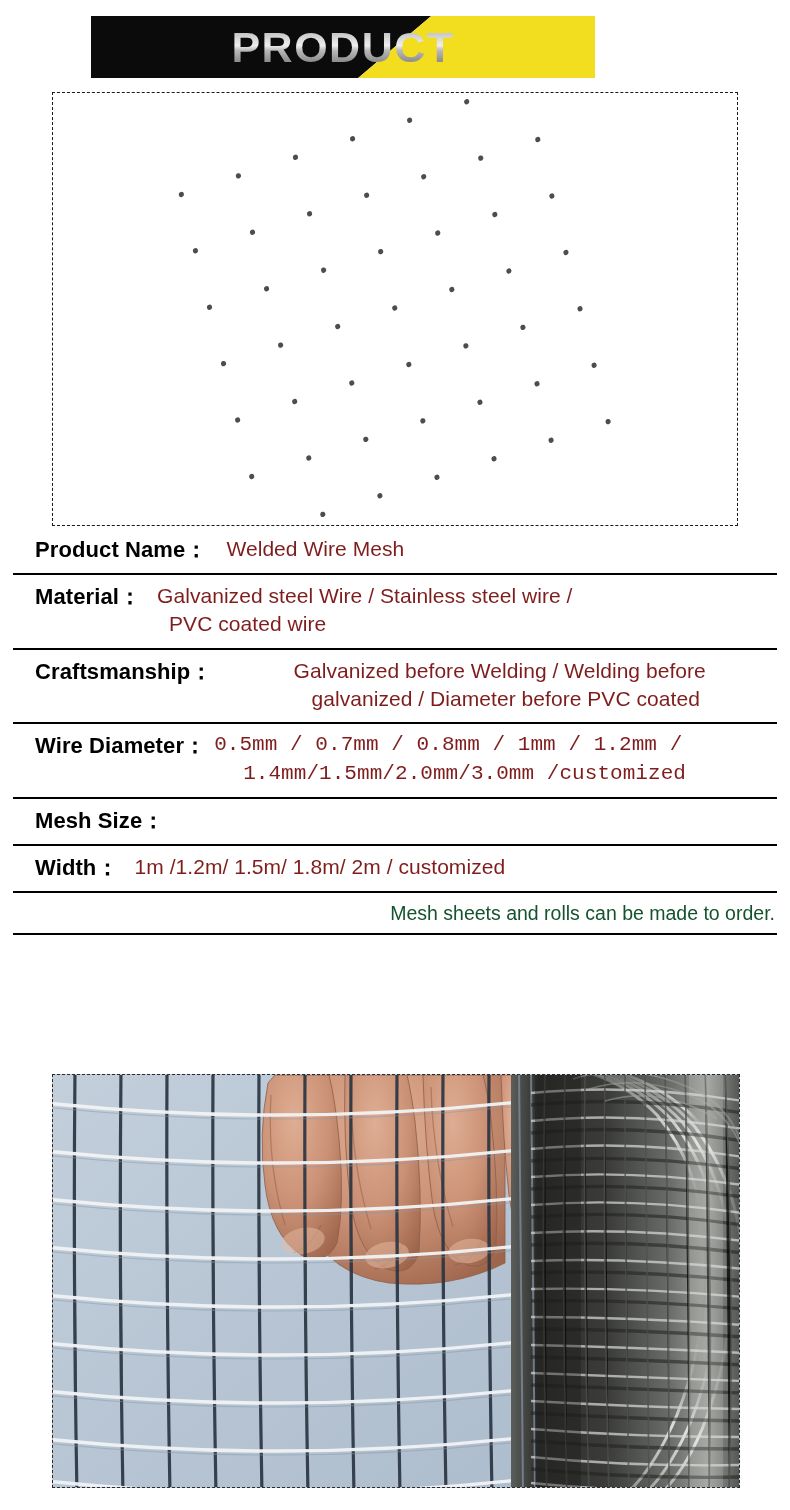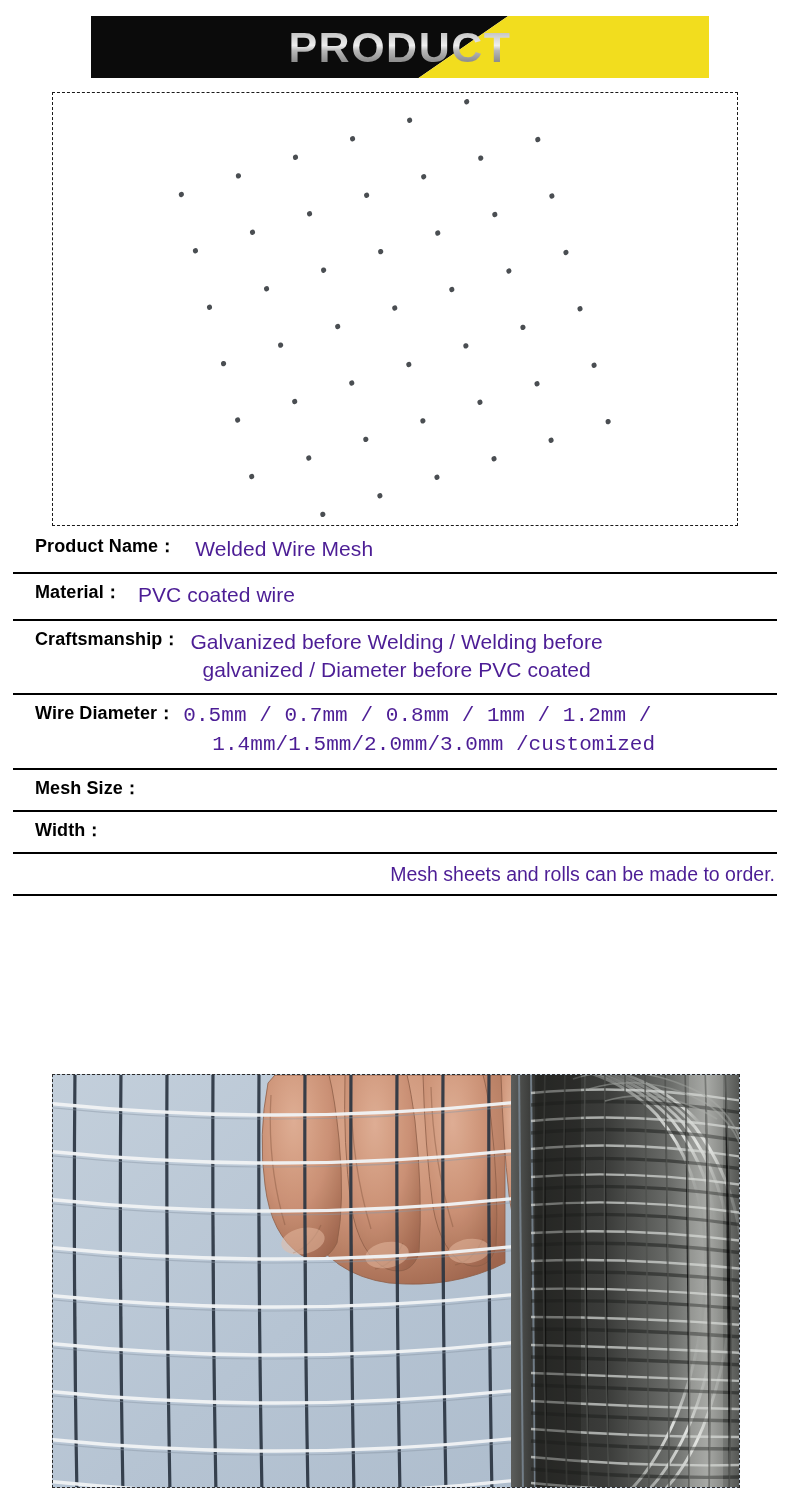--- a/index.html
+++ b/index.html
@@ -14,21 +14,21 @@
     overflow: hidden;
     font-family: "Liberation Sans", sans-serif;
     color: #000;
   }
 
   
   .banner {
     position: absolute;
     left: 91px;
     top: 16px;
-    width: 618px;
+    width: 504px;
     height: 62px;
     overflow: hidden;
     text-align: right;
   }
   .banner-black {
     position: absolute;
     inset: 0;
     background: #0b0b0b;
     clip-path: polygon(0 0, 100% 0, 100% 0, 67.5% 0, 53% 100%, 0 100%);
   }
@@ -96,57 +96,57 @@
   }
   .spec-row {
     border-bottom: 2px solid #000;
     display: flex;
     align-items: flex-start;
     padding: 7px 0 9px 0;
     box-sizing: border-box;
   }
   .spec-row:first-child { padding-top: 5px; }
   .spec-label {
-    font-size: 18px;
+    font-size: 22px;
     font-weight: bold;
     color: #000;
     white-space: nowrap;
     flex: 0 0 auto;
     padding-left: 22px;
     line-height: 1.32;
     letter-spacing: 0.1px;
   }
   .spec-value {
     font-size: 21px;
-    color: #4c1d95;
+    color: #7f1d1d;
     line-height: 1.35;
     flex: 1 1 auto;
     padding-left: 10px;
     letter-spacing: 0.05px;
   }
   .spec-value .ln { display: block; }
 
   
   .r-name  .spec-value { padding-left: 19px; }
   .r-mat   .spec-value { padding-left: 16px; }
-  .r-craft .spec-value { padding-left: 10px; }
+  .r-craft .spec-value { padding-left: 10px; text-align: center; }
   .r-wire  .spec-value { padding-left: 8px; font-family: Liberation Mono, monospace; }
   .r-mesh  .spec-value { padding-left: 18px; }
   .r-width .spec-value { padding-left: 16px; }
 
   .r-mat   .spec-value .ln + .ln { padding-left: 12px; }
   .r-craft .spec-value .ln + .ln { padding-left: 12px; }
   .r-wire  .spec-value .ln + .ln { padding-left: 8px; margin-left: 21px; }
   .r-mesh  .spec-value .ln + .ln { padding-left: 4px; }
 
   .note-row {
     border-bottom: 2px solid #000;
     text-align: right;
     font-size: 19.5px;
-    color: #4c1d95;
+    color: #14532d;
     padding: 9px 2px 8px 0;
     box-sizing: border-box;
   }
 
   
   .photo-bottom {
     position: absolute;
     left: 52px;
     top: 1074px;
     width: 688px;
@@ -269,20 +269,21 @@
   <div class="spec-row r-name">
     <div class="spec-label">Product Name：</div>
     <div class="spec-value">
       <span class="ln">Welded Wire Mesh</span>
     </div>
   </div>
 
   <div class="spec-row r-mat">
     <div class="spec-label">Material：</div>
     <div class="spec-value">
+      <span class="ln">Galvanized steel Wire / Stainless steel wire /</span>
       <span class="ln">PVC coated wire</span>
     </div>
   </div>
 
   <div class="spec-row r-craft">
     <div class="spec-label">Craftsmanship：</div>
     <div class="spec-value">
       <span class="ln">Galvanized before Welding / Welding before</span>
       <span class="ln">galvanized / Diameter before PVC coated</span>
     </div>
@@ -295,20 +296,23 @@
       <span class="ln">1.4mm/1.5mm/2.0mm/3.0mm /customized</span>
     </div>
   </div>
 
   <div class="spec-row r-mesh">
     <div class="spec-label">Mesh Size：</div>
   </div>
 
   <div class="spec-row r-width">
     <div class="spec-label">Width：</div>
+    <div class="spec-value">
+      <span class="ln">1m /1.2m/ 1.5m/ 1.8m/ 2m /  customized</span>
+    </div>
   </div>
 
   <div class="note-row">Mesh sheets and rolls can be made to order.</div>
 </div>
 
 <div class="photo-bottom">
   <svg width="686" height="412" viewBox="0 0 686 412">
     <defs>
       <clipPath id="clipAll">
           <rect x="0" y="0" width="686" height="412"></rect>

